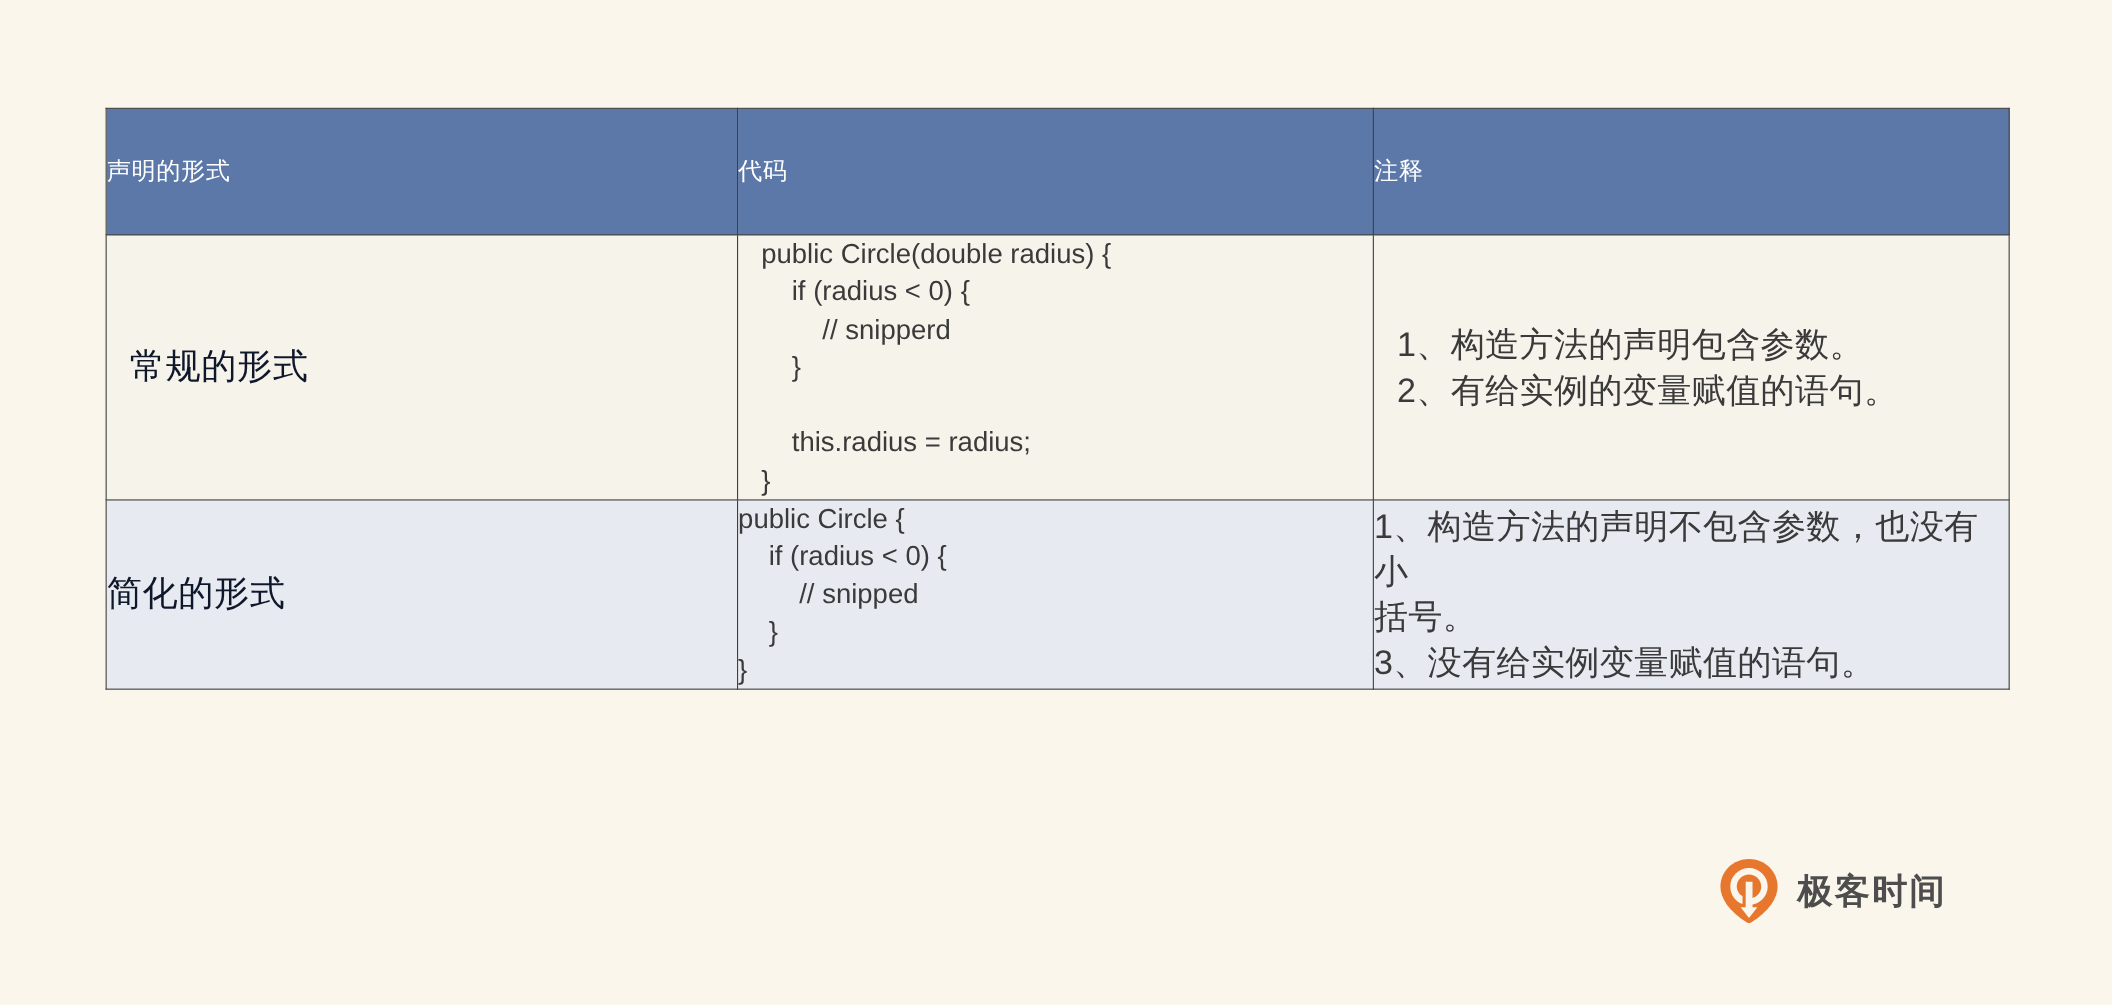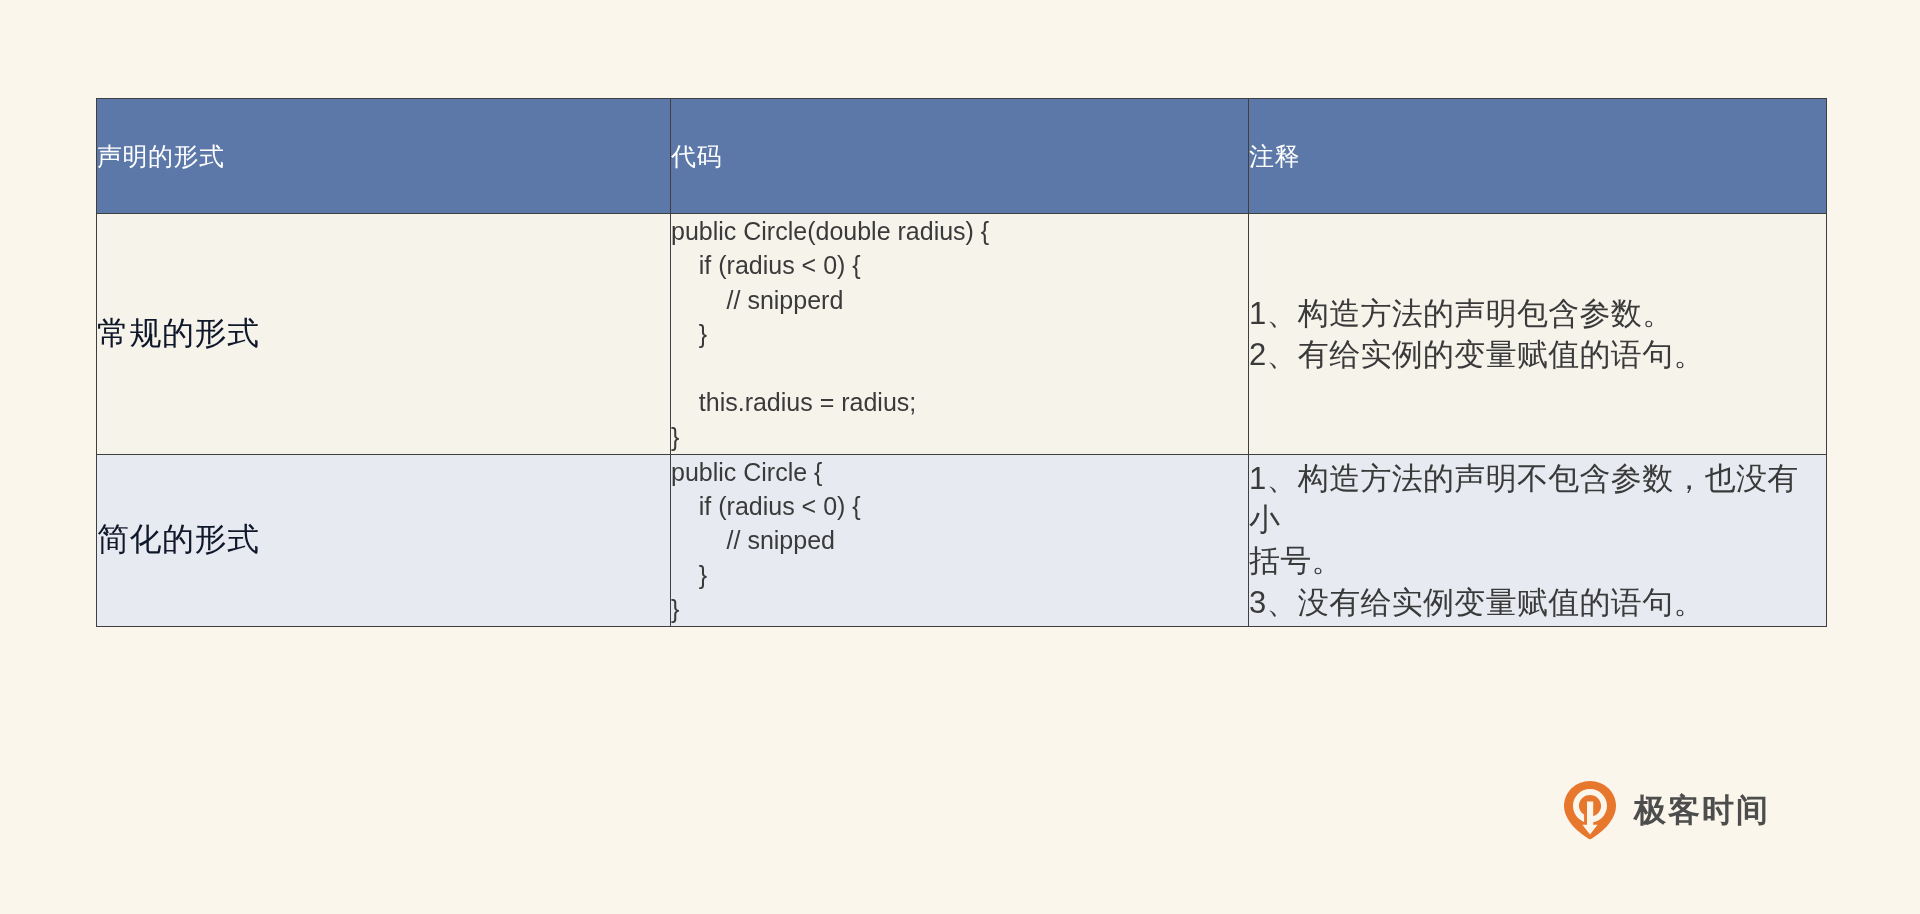--- a/index.html
+++ b/index.html
@@ -39,27 +39,27 @@
     border: 1.5px solid #3f3f3f;
     vertical-align: middle;
     padding: 0;
   }
 
   thead th {
     background: #5b78a8;
     color: #ffffff;
     text-align: left;
     font-weight: 400;
-    font-size: 25px;
+    font-size: 22px;
     height: 114px;
     padding: 0 8px 0 8px;
     letter-spacing: 0.5px;
   }
 
-  tbody tr.row-normal td { background: #f6f3eb; }
+  tbody tr.row-normal td { background: #f6f3eb; padding-left: 21px; }
   tbody tr.row-simple td { background: #e7eaf0; }
 
   td.label-cell {
     font-size: 32px;
     color: #0f172a;
     padding: 0 8px;
     letter-spacing: 0.5px;
   }
 
   td.code-cell {

